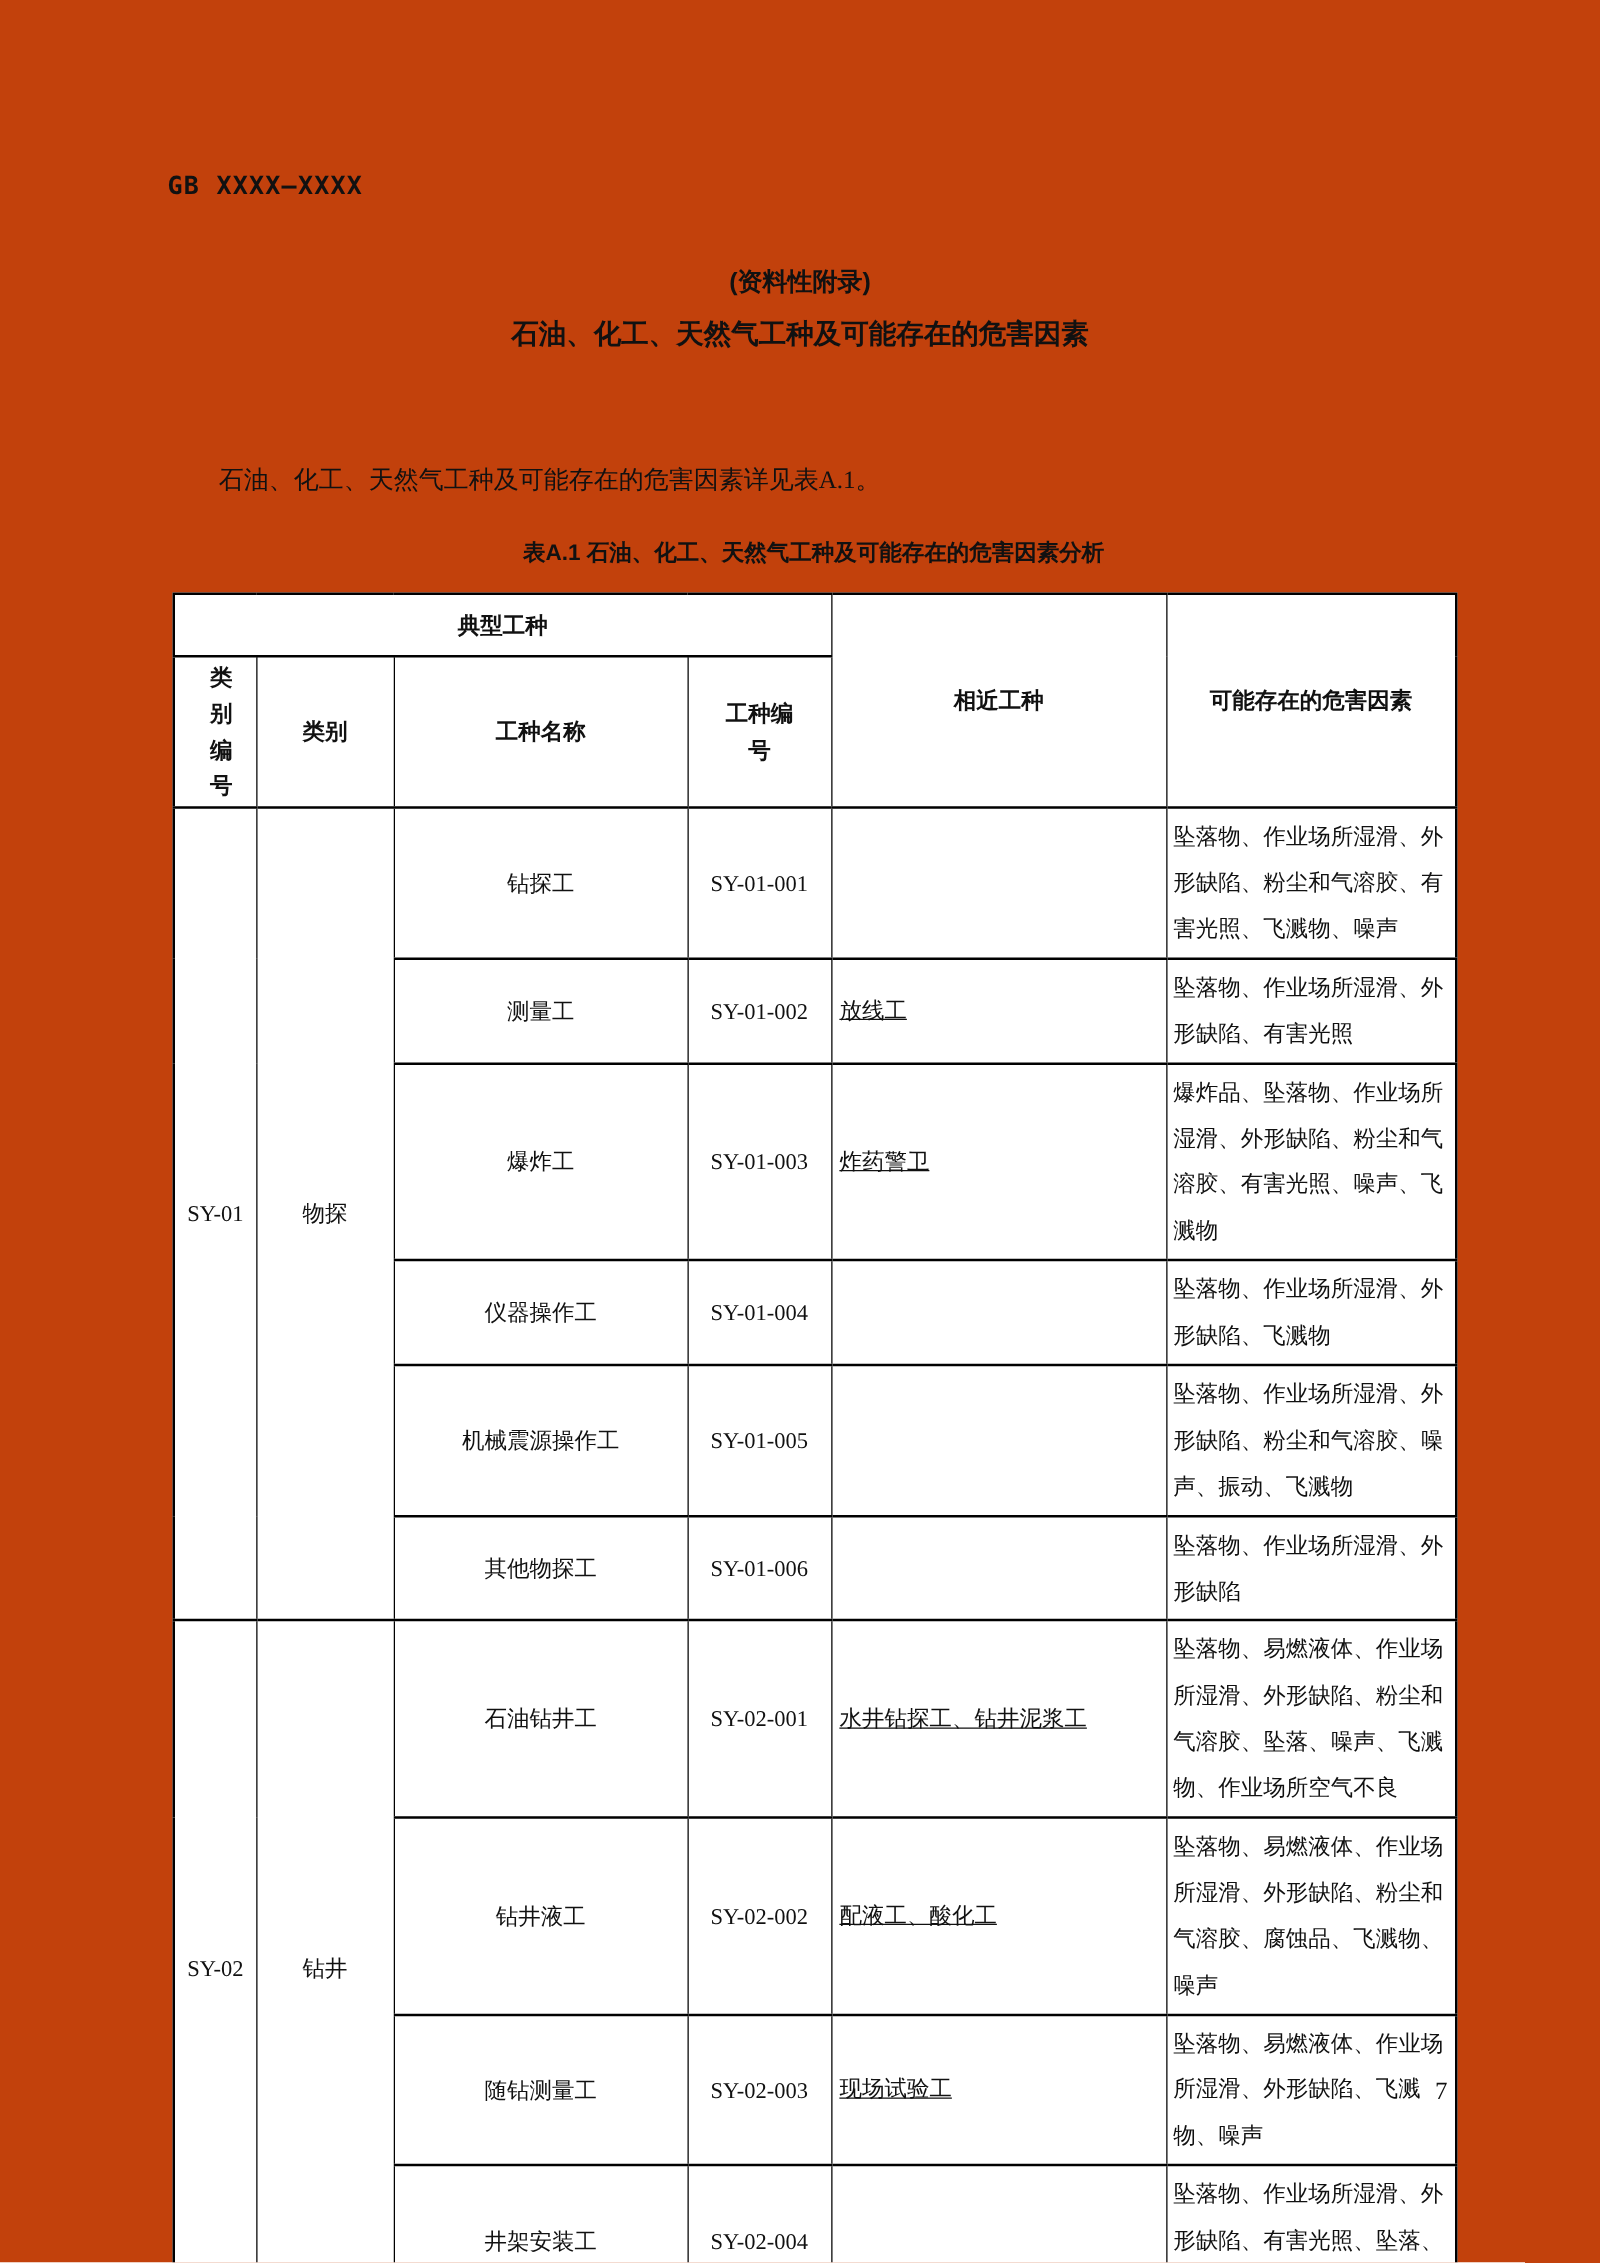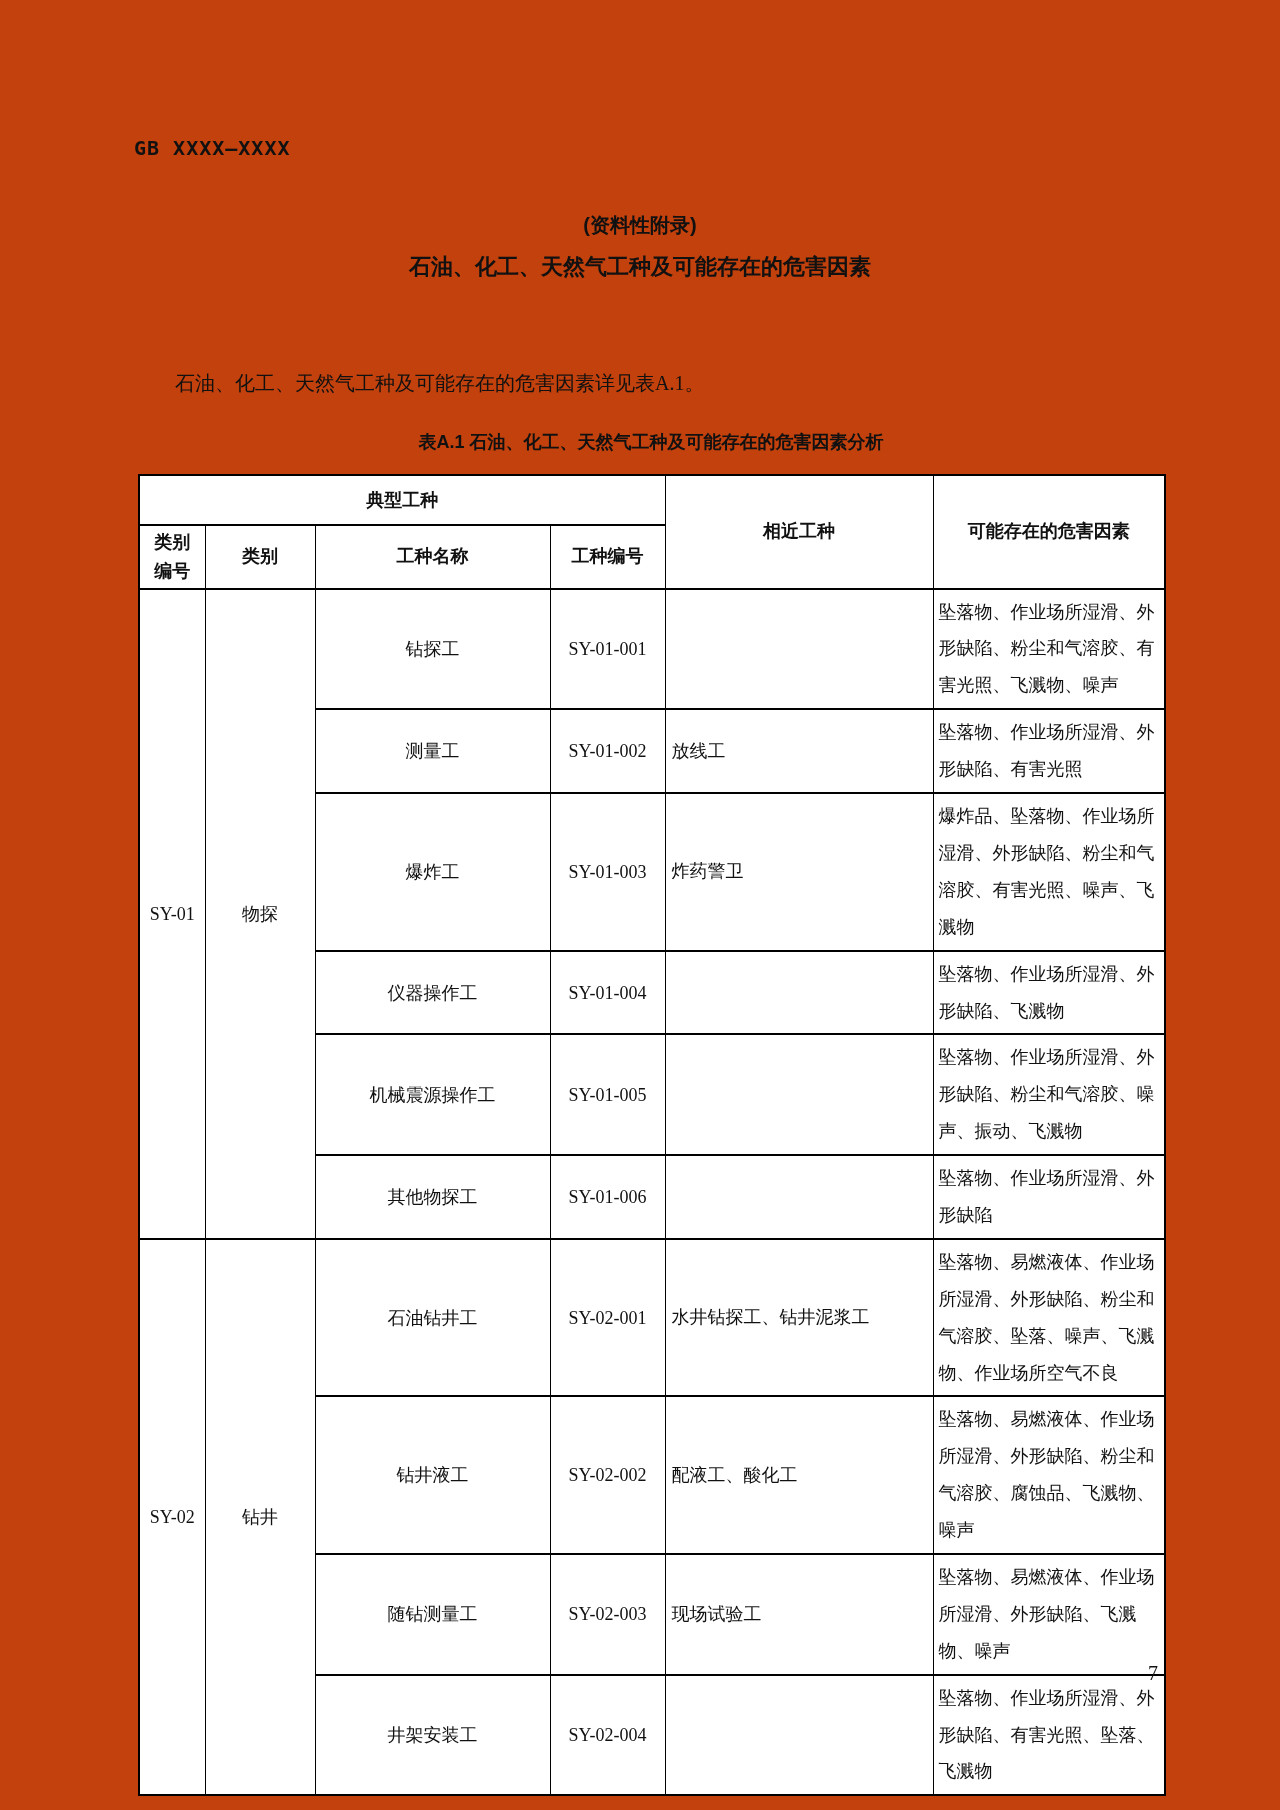--- a/index.html
+++ b/index.html
@@ -46,33 +46,33 @@
     border-top:2px solid #000000;
     border-bottom:2px solid #000000;
     font-size:18px;
     vertical-align:middle;
     overflow:hidden;
   }
   table.hazards{border:2px solid #000000;}
   table.hazards th{
     font-family:Liberation Sans, sans-serif;
     font-weight:bold;text-align:center;
-    padding:2px 14px;line-height:1.6;
+    padding:2px 28px;line-height:1.6;
   }
   table.hazards td{
     font-family:"Liberation Serif","DejaVu Serif",serif;
     font-weight:normal;
   }
   .row-h1{height:50px;}
   .row-h2{height:60px;margin-left:14px;}
   .h2{height:80px;}
   .h3{height:106px;}
   .h4{height:132px;}
   td.center{text-align:center;padding:18px 4px;line-height:2.0;}
-  td.left{text-align:left;padding:20px 6px;line-height:2.05;}
+  td.left{text-align:left;padding:20px 6px;line-height:2.05;text-decoration:underline;}
   td.hazard{text-align:left;padding:4px 5px;line-height:2.05;}
   .page-number{
     position:absolute;top:1662px;right:122px;
     font-size:20px;
   }
   .watermark{
     position:absolute;top:1722px;right:36px;
     display:flex;align-items:center;gap:10px;
     font-family:"Liberation Sans","DejaVu Sans",sans-serif;
     font-size:30px;

